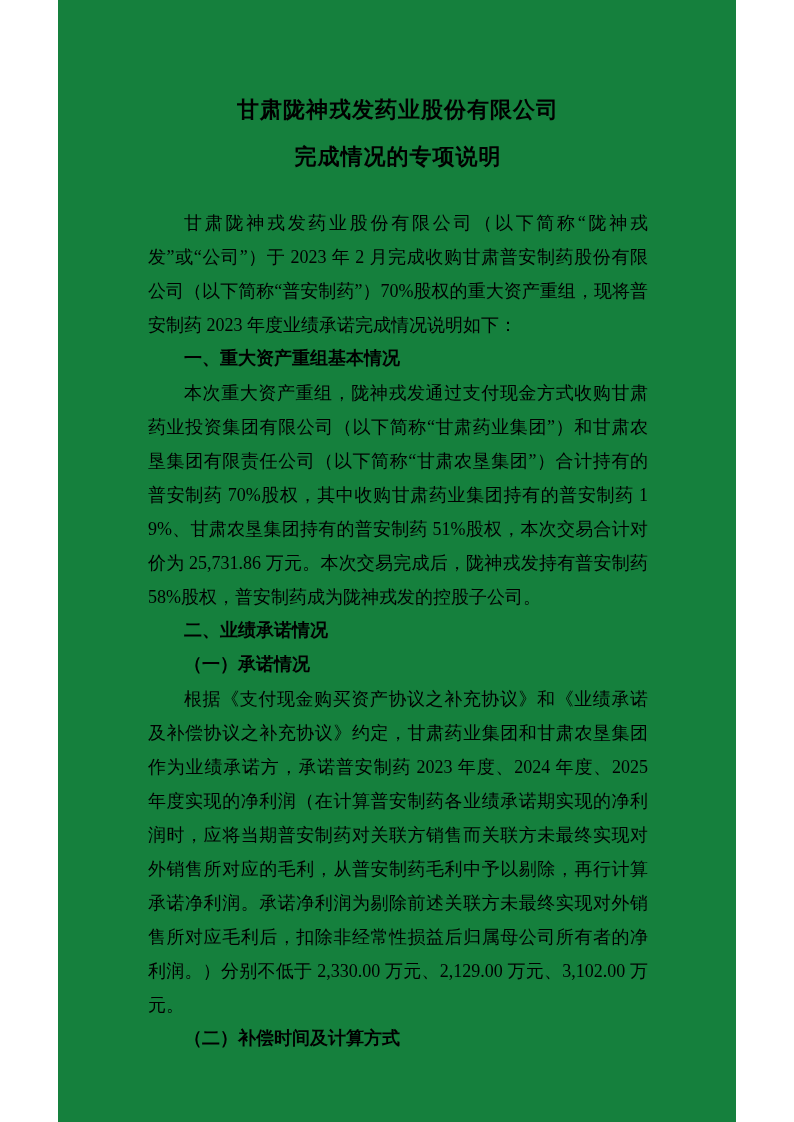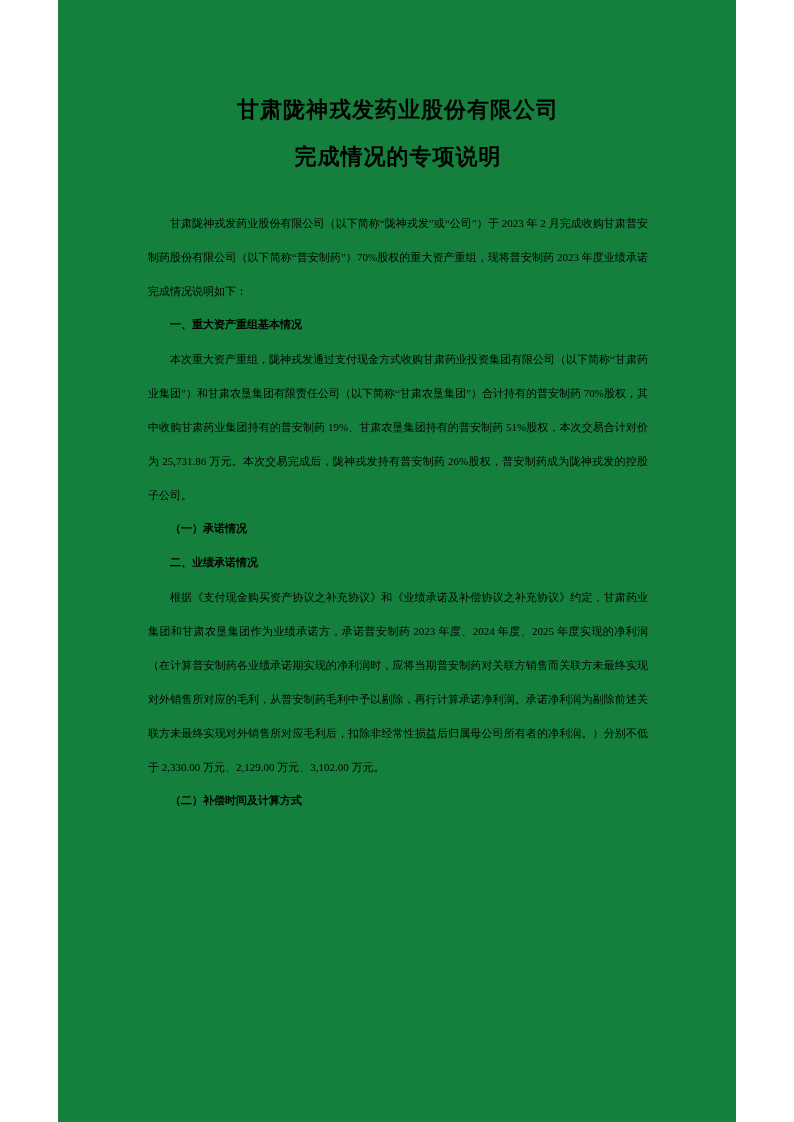--- a/index.html
+++ b/index.html
@@ -23,21 +23,21 @@
   .title-line {
     font-size: 22px;
     font-weight: bold;
     line-height: 47px;
     letter-spacing: 1px;
   }
   .content {
     margin-top: 26px;
   }
   .para {
-    font-size: 11px;
+    font-size: 18px;
     line-height: 34px;
     text-align: justify;
     text-indent: 2em;
     word-break: break-all;
   }
   .para.heading {
     font-weight: bold;
     text-align: left;
     font-family: Liberation Mono, monospace;
   }
@@ -48,20 +48,20 @@
 <div class="page">
 
   <div class="title-block">
     <div class="title-line">甘肃陇神戎发药业股份有限公司</div>
     <div class="title-line">完成情况的专项说明</div>
   </div>
 
   <div class="content">
     <p class="para">甘肃陇神戎发药业股份有限公司（以下简称“陇神戎发”或“公司”）于 2023 年 2 月完成收购甘肃普安制药股份有限公司（以下简称“普安制药”）70%股权的重大资产重组，现将普安制药 2023 年度业绩承诺完成情况说明如下：</p>
     <p class="para heading">一、重大资产重组基本情况</p>
-    <p class="para">本次重大资产重组，陇神戎发通过支付现金方式收购甘肃药业投资集团有限公司（以下简称“甘肃药业集团”）和甘肃农垦集团有限责任公司（以下简称“甘肃农垦集团”）合计持有的普安制药 70%股权，其中收购甘肃药业集团持有的普安制药 19%、甘肃农垦集团持有的普安制药 51%股权，本次交易合计对价为 25,731.86 万元。本次交易完成后，陇神戎发持有普安制药 26%股权，普安制药成为陇神戎发的控股子公司。</p>
+    <p class="para">本次重大资产重组，陇神戎发通过支付现金方式收购甘肃药业投资集团有限公司（以下简称“甘肃药业集团”）和甘肃农垦集团有限责任公司（以下简称“甘肃农垦集团”）合计持有的普安制药 70%股权，其中收购甘肃药业集团持有的普安制药 19%、甘肃农垦集团持有的普安制药 51%股权，本次交易合计对价为 25,731.86 万元。本次交易完成后，陇神戎发持有普安制药 58%股权，普安制药成为陇神戎发的控股子公司。</p>
+    <p class="para heading">二、业绩承诺情况</p>
     <p class="para heading">（一）承诺情况</p>
-    <p class="para heading">二、业绩承诺情况</p>
     <p class="para">根据《支付现金购买资产协议之补充协议》和《业绩承诺及补偿协议之补充协议》约定，甘肃药业集团和甘肃农垦集团作为业绩承诺方，承诺普安制药 2023 年度、2024 年度、2025 年度实现的净利润（在计算普安制药各业绩承诺期实现的净利润时，应将当期普安制药对关联方销售而关联方未最终实现对外销售所对应的毛利，从普安制药毛利中予以剔除，再行计算承诺净利润。承诺净利润为剔除前述关联方未最终实现对外销售所对应毛利后，扣除非经常性损益后归属母公司所有者的净利润。）分别不低于 2,330.00 万元、2,129.00 万元、3,102.00 万元。</p>
     <p class="para heading">（二）补偿时间及计算方式</p>
   </div>
 
 </div>
 
 </body></html>

